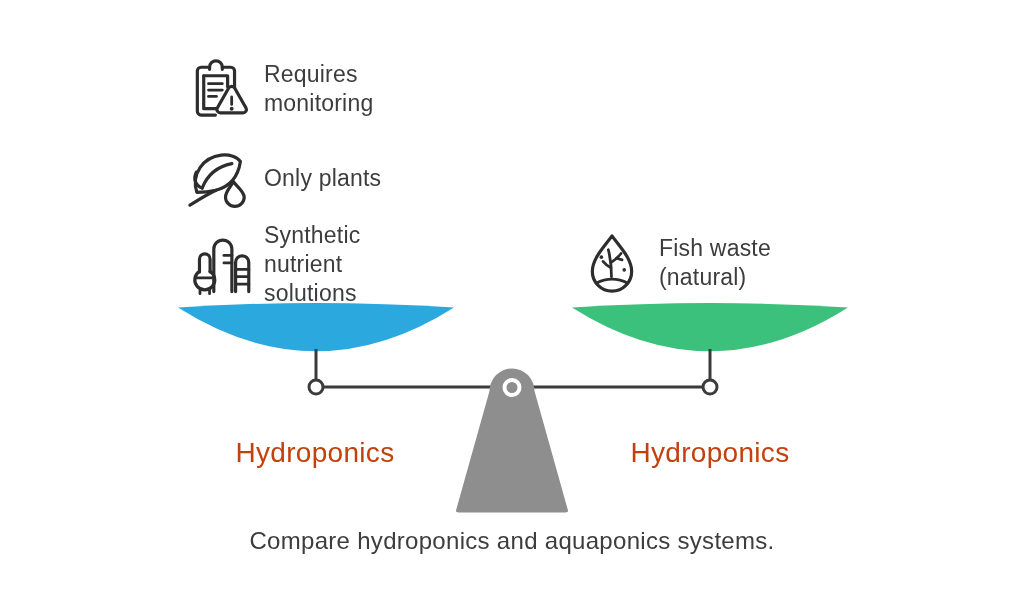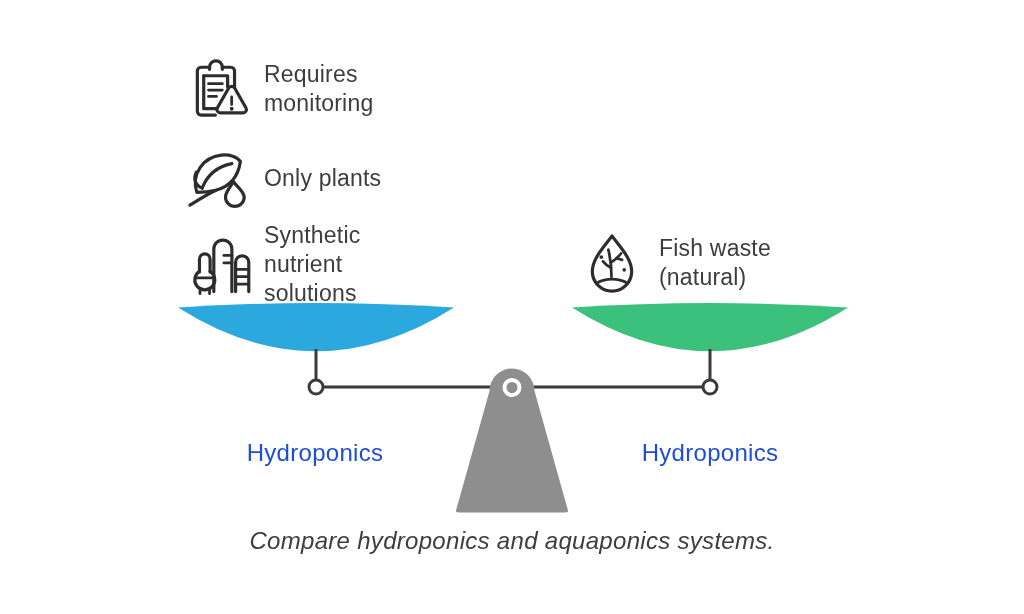--- a/index.html
+++ b/index.html
@@ -10,22 +10,22 @@
   .feature-row .icon-box{width:68px;height:68px;flex:0 0 auto;}
   .feature-label{font-size:23px;line-height:29px;color:#3d3d3d;white-space:pre-line;letter-spacing:0.2px;}
 
   .oicon{fill:none;stroke:#2d2d2d;stroke-width:3;stroke-linecap:round;stroke-linejoin:round;}
   .oicon .fillw{fill:#ffffff;}
   .oicon .dot{fill:#2d2d2d;stroke:none;}
   .oicon .thin{stroke-width:2.6;}
 
   .scale-svg{position:absolute;left:0;top:0;}
 
-  .side-label{position:absolute;transform:translate(-50%,-50%);font-size:24px;color:#1d4ed8;letter-spacing:0.3px;white-space:nowrap;}
-  .caption{position:absolute;transform:translate(-50%,-50%);font-size:24px;color:#3d3d3d;letter-spacing:0.3px;white-space:nowrap;font-style:italic;}
+  .side-label{position:absolute;transform:translate(-50%,-50%);font-size:28px;color:#c2410c;letter-spacing:0.3px;white-space:nowrap;}
+  .caption{position:absolute;transform:translate(-50%,-50%);font-size:24px;color:#3d3d3d;letter-spacing:0.3px;white-space:nowrap;}
 
   .pos-l1{left:183px;top:89px;}
   .pos-l2{left:183px;top:178px;}
   .pos-l3{left:183px;top:264px;}
   .pos-r1{left:578px;top:89px;}
   .pos-r2{left:578px;top:178px;}
   .pos-r3{left:578px;top:263px;}
 </style>
 </head>
 <body>

